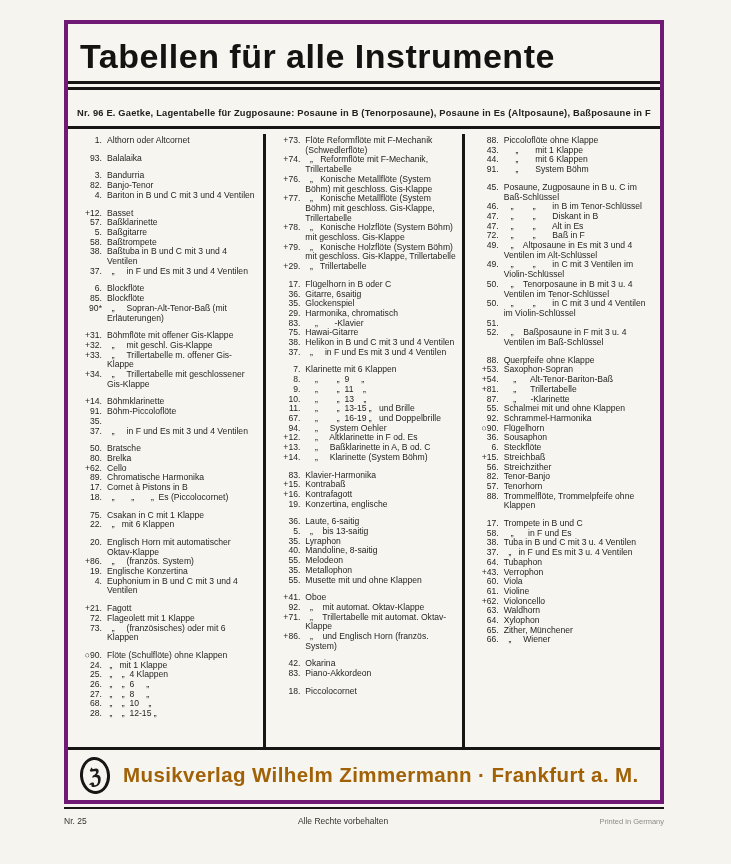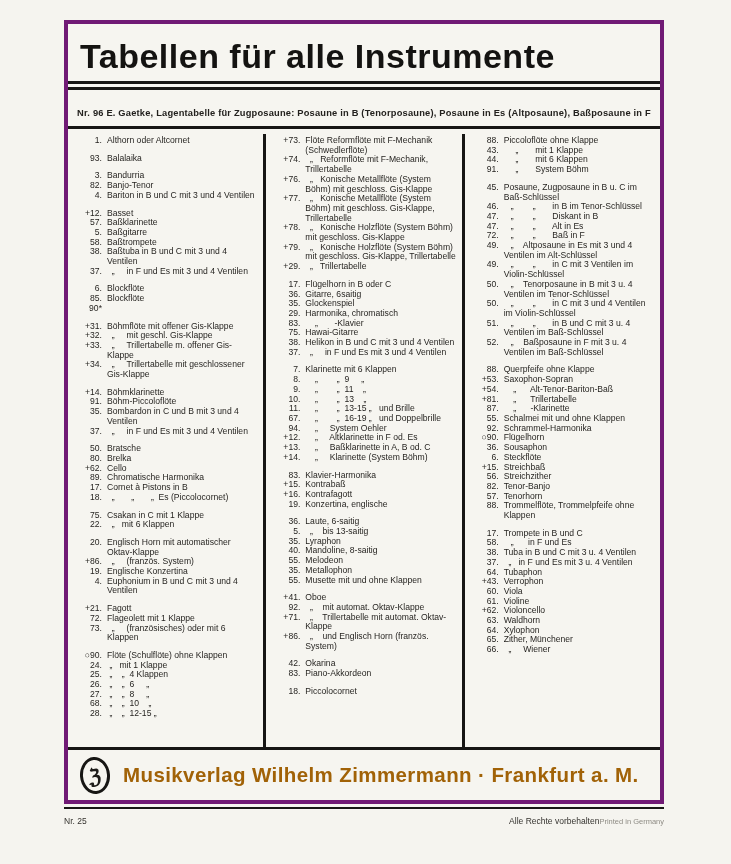--- a/index.html
+++ b/index.html
@@ -42,21 +42,21 @@
     display:flex;align-items:center;justify-content:center;
     font-family:"DejaVu Serif", serif;font-size:21px;font-weight:bold;
     transform:rotate(-5deg);flex:0 0 auto;box-sizing:border-box;
   }
   .publisher{font-size:20.5px;font-weight:bold;letter-spacing:.4px;white-space:nowrap;color:#a16207;}
   .bottomstrip{
     position:absolute;left:64px;width:600px;top:816px;
     display:flex;align-items:baseline;font-size:8.5px;color:#34322e;
   }
   .bs-left{flex:0 0 auto;}
-  .bs-center{flex:1;text-align:right;}
+  .bs-center{flex:1;text-align:center;}
   .bs-right{flex:0 0 auto;color:#8f8c85;font-size:7.5px;}
 </style>
 </head>
 <body>
 
 <div class="frame">
   <div class="title-sec">
     <div class="page-title">Tabellen für alle Instrumente</div>
   </div>
   <div class="double-rule"></div>
@@ -112,20 +112,21 @@
         <div class="row gap">
           <span class="num">6.</span>
           <span class="txt">Blockflöte</span>
         </div>
         <div class="row">
           <span class="num">85.</span>
           <span class="txt">Blockflöte</span>
         </div>
         <div class="row">
           <span class="num">90*</span>
+          <span class="txt">  „     Sopran-Alt-Tenor-Baß (mit Erläuterungen)</span>
         </div>
         <div class="row gap">
           <span class="num">+31.</span>
           <span class="txt">Böhmflöte mit offener Gis-Klappe</span>
         </div>
         <div class="row">
           <span class="num">+32.</span>
           <span class="txt">  „     mit geschl. Gis-Klappe</span>
         </div>
         <div class="row">
@@ -139,21 +140,20 @@
         <div class="row gap">
           <span class="num">+14.</span>
           <span class="txt">Böhmklarinette</span>
         </div>
         <div class="row">
           <span class="num">91.</span>
           <span class="txt">Böhm-Piccoloflöte</span>
         </div>
         <div class="row">
           <span class="num">35.</span>
-          <span class="txt">Bombardon in C und B mit 3 und 4 Ventilen</span>
         </div>
         <div class="row">
           <span class="num">37.</span>
           <span class="txt">  „     in F und Es mit 3 und 4 Ventilen</span>
         </div>
         <div class="row gap">
           <span class="num">50.</span>
           <span class="txt">Bratsche</span>
         </div>
         <div class="row">
@@ -463,21 +463,20 @@
         <div class="row">
           <span class="num">50.</span>
           <span class="txt">   „    Tenorposaune in B mit 3 u. 4 Ventilen im Tenor-Schlüssel</span>
         </div>
         <div class="row">
           <span class="num">50.</span>
           <span class="txt">   „        „       in C mit 3 und 4 Ventilen im Violin-Schlüssel</span>
         </div>
         <div class="row">
           <span class="num">51.</span>
-          <span class="txt">   „        „       in B und C mit 3 u. 4 Ventilen im Baß-Schlüssel</span>
         </div>
         <div class="row">
           <span class="num">52.</span>
           <span class="txt">   „    Baßposaune in F mit 3 u. 4 Ventilen im Baß-Schlüssel</span>
         </div>
         <div class="row gap">
           <span class="num">88.</span>
           <span class="txt">Querpfeife ohne Klappe</span>
         </div>
         <div class="row">

